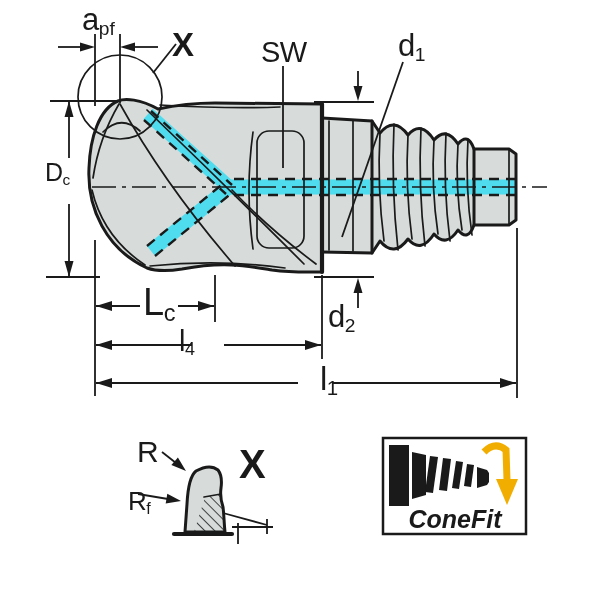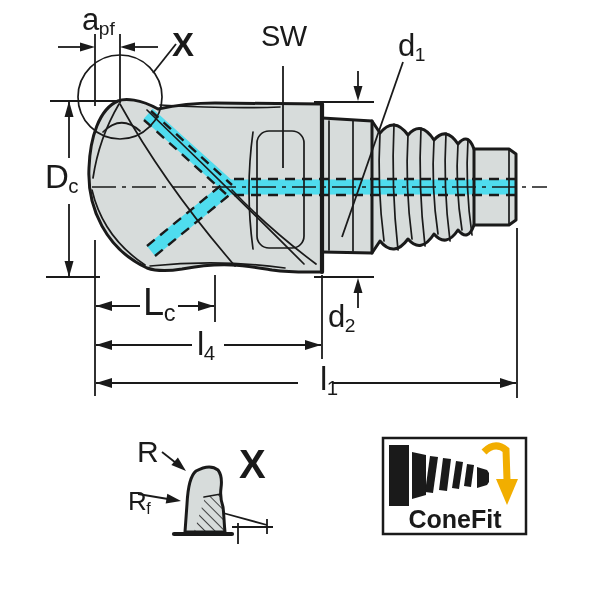--- a/index.html
+++ b/index.html
@@ -35,21 +35,21 @@
   .lbl{
     position:absolute;font-size:31px;line-height:1;white-space:nowrap;
     color:var(--ink);letter-spacing:-0.5px;
   }
   .lbl .sub{font-size:0.62em;vertical-align:-0.25em;letter-spacing:0;}
   .lbl.bold{font-weight:bold;}
   .lbl.big{font-size:40px;}
   .lbl.rot{transform:rotate(-90deg);transform-origin:center center;text-align:center;}
   .logo-text{
     position:absolute;font-weight:bold;font-size:25px;text-align:center;
-    color:var(--ink);letter-spacing:0px;
+    color:var(--ink);letter-spacing:0px;font-style:italic;
   }
 </style>
 </head>
 <body>
 
 <div class="stage">
 
   <svg width="600" height="600" viewBox="0 0 600 600">
     <defs>
       <pattern id="hatch" width="7" height="7" patternUnits="userSpaceOnUse" patternTransform="rotate(-45)">
@@ -188,29 +188,29 @@
         <path class="ylws" d="M484 452 Q495 441 506 450 L507 480"></path>
         <polygon class="ylwf" points="496,479 518,479 507,505"></polygon>
       </g>
     </g>
   </svg>
 
   <div class="lbl" style="left:82px;top:4px"><span>a</span><span class="sub">pf</span></div>
 
   <div class="lbl bold" style="left:172px;top:28px;font-size:33px"><span>X</span></div>
 
-  <div class="lbl" style="left:261px;top:22px;font-size:29px"><span>SW</span></div>
+  <div class="lbl" style="left:261px;top:38px;font-size:29px"><span>SW</span></div>
 
   <div class="lbl" style="left:398px;top:30px"><span>d</span><span class="sub">1</span></div>
 
-  <div class="lbl" style="left:45px;top:160px;font-size:33px"><span>D</span><span class="sub">c</span></div>
+  <div class="lbl" style="left:45px;top:160px;font-size:25px"><span>D</span><span class="sub">c</span></div>
 
   <div class="lbl" style="left:143px;top:283px;font-size:38px"><span>L</span><span class="sub">c</span></div>
 
-  <div class="lbl" style="left:197px;top:327px;font-size:33px"><span>l</span><span class="sub">4</span></div>
+  <div class="lbl" style="left:179px;top:327px;font-size:29px"><span>l</span><span class="sub">4</span></div>
 
   <div class="lbl" style="left:320px;top:362px;font-size:33px"><span>l</span><span class="sub">1</span></div>
 
   <div class="lbl" style="left:328px;top:301px"><span>d</span><span class="sub">2</span></div>
 
   <div class="lbl" style="left:137px;top:437px;font-size:30px"><span>R</span></div>
 
   <div class="lbl" style="left:128px;top:488px;font-size:26px"><span>R</span><span class="sub">f</span></div>
 
   <div class="lbl bold big" style="left:239px;top:444px"><span>X</span></div>

